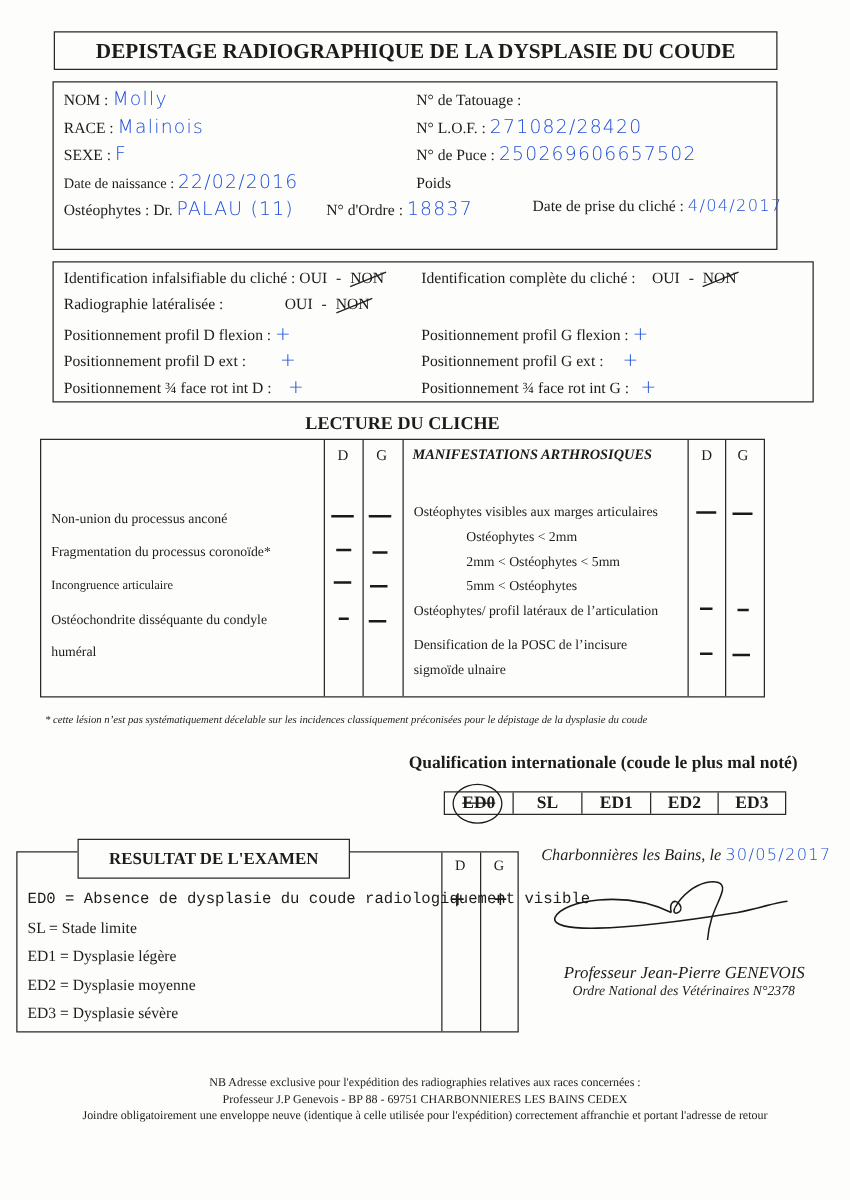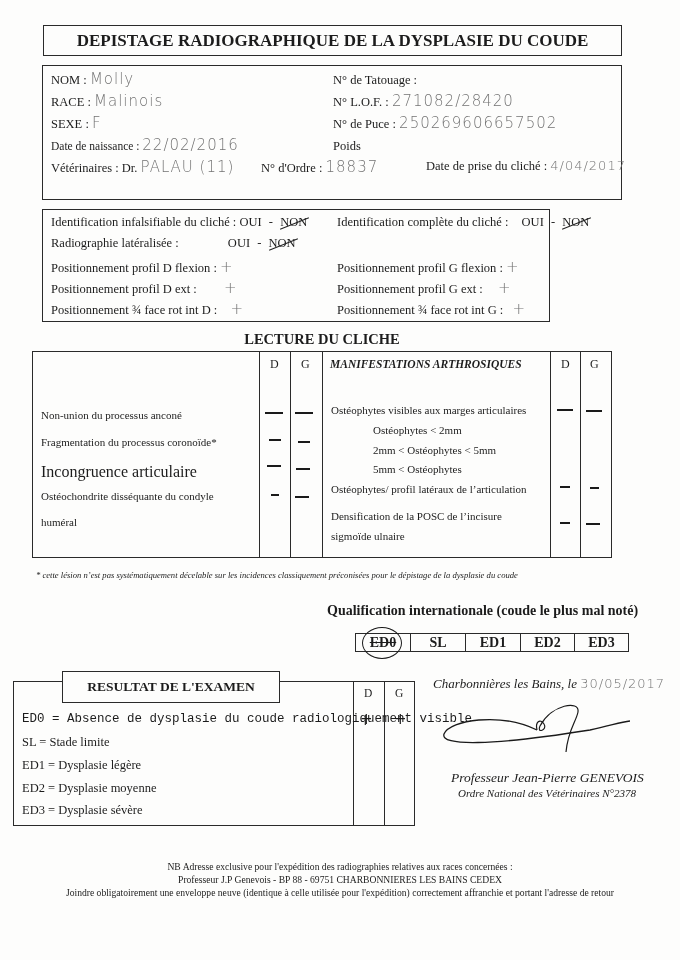--- a/index.html
+++ b/index.html
@@ -1,21 +1,21 @@
 <!DOCTYPE html>
 <html><head>
 <meta charset="utf-8">
 <style>
   html,body{margin:0;padding:0;}
   body{width:680px;height:960px;background:#fdfdfc;position:relative;overflow:hidden;
        font-family:"Liberation Serif","DejaVu Serif",serif;color:#1c1c1c;}
   .abs{position:absolute;}
   .box{position:absolute;border:1.3px solid #2a2a2a;box-sizing:border-box;}
   .t13{font-size:12.5px;}
-  .hw{font-family:"DejaVu Sans",sans-serif;font-size:15px;color:#737373;letter-spacing:1px;font-weight:300;}
+  .hw{font-family:"DejaVu Sans",sans-serif;font-size:15px;color:#1d4ed8;letter-spacing:1px;font-weight:300;}
   .strike{position:relative;display:inline-block;}
   .strike::after{content:"";position:absolute;left:-1px;right:-3px;top:55%;border-top:1.2px solid #222;transform:rotate(-22deg);}
   .title{font-weight:bold;font-size:17px;text-align:center;}
   .row{position:absolute;white-space:nowrap;font-size:12.5px;}
   .mark{position:absolute;font-family:"DejaVu Sans",sans-serif;font-size:15px;color:#1a1a1a;}
   .dash{position:absolute;height:1.6px;background:#1a1a1a;}
   .vl{position:absolute;width:1.3px;background:#2a2a2a;}
   .ital{font-style:italic;}
   .qcell{position:absolute;top:0;height:100%;box-sizing:border-box;border-right:1.3px solid #2a2a2a;
          text-align:center;font-weight:bold;font-size:14px;line-height:17px;}
@@ -38,21 +38,21 @@
   </div>
   <div class="row" style="left:8px;top:48px;">
     <span>SEXE :</span>
     <span class="hw">F</span>
   </div>
   <div class="row" style="left:8px;top:70px;font-size:11.5px;">
     <span>Date de naissance :</span>
     <span class="hw">22/02/2016</span>
   </div>
   <div class="row" style="left:8px;top:92px;">
-    <span>Vétérinaires : Dr.</span>
+    <span>Ostéophytes : Dr.</span>
     <span class="hw">PALAU (11)</span>
   </div>
   <div class="row" style="left:218px;top:92px;">
     <span>N° d'Ordre :</span>
     <span class="hw">18837</span>
   </div>
   <div class="row" style="left:383px;top:92px;">
     <span>Date de prise du cliché :</span>
     <span class="hw" style="font-size:13px;">4/04/2017</span>
   </div>
@@ -67,21 +67,21 @@
   <div class="row" style="left:290px;top:48px;">
     <span>N° de Puce :</span>
     <span class="hw">250269606657502</span>
   </div>
   <div class="row" style="left:290px;top:70px;">
     <span>Poids</span>
     <span class="hw"></span>
   </div>
 </div>
 
-<div class="box" style="left:42px;top:209px;width:508px;height:113px;">
+<div class="box" style="left:42px;top:209px;width:609px;height:113px;">
   <div class="row" style="left:8px;top:5px;">
     <span>Identification infalsifiable du cliché :</span>
     <span>OUI</span>
     <span style="margin:0 4px;">-</span>
     <span class="strike">NON</span>
   </div>
   <div class="row" style="left:294px;top:5px;">
     <span>Identification complète du cliché :</span>
     <span style="margin-left:10px;">OUI</span>
     <span style="margin:0 4px;">-</span>
@@ -133,21 +133,21 @@
   <div class="abs ital" style="left:297px;top:6px;font-weight:bold;font-size:11.5px;">MANIFESTATIONS ARTHROSIQUES</div>
   <div class="abs t13" style="left:528px;top:5px;font-size:12px;">D</div>
   <div class="abs t13" style="left:557px;top:5px;font-size:12px;">G</div>
 
   <div class="row" style="left:8px;top:57px;font-size:11px;">Non-union du processus anconé</div>
   <div class="dash" style="left:232px;top:60px;width:18px;"></div>
   <div class="dash" style="left:262px;top:60px;width:18px;"></div>
   <div class="row" style="left:8px;top:84px;font-size:11px;">Fragmentation du processus coronoïde*</div>
   <div class="dash" style="left:236px;top:87px;width:12px;"></div>
   <div class="dash" style="left:265px;top:89px;width:12px;"></div>
-  <div class="row" style="left:8px;top:111px;font-size:16px;">Incongruence articulaire</div>
+  <div class="row" style="left:8px;top:111px;font-size:10px;">Incongruence articulaire</div>
   <div class="dash" style="left:234px;top:113px;width:14px;"></div>
   <div class="dash" style="left:263px;top:116px;width:14px;"></div>
   <div class="row" style="left:8px;top:138px;font-size:11px;">Ostéochondrite disséquante du condyle</div>
   <div class="dash" style="left:238px;top:142px;width:8px;"></div>
   <div class="dash" style="left:262px;top:144px;width:14px;"></div>
   <div class="row" style="left:8px;top:164px;font-size:11px;">huméral</div>
 
   <div class="row" style="left:298px;top:52px;font-size:11px;">Ostéophytes visibles aux marges articulaires</div>
   <div class="dash" style="left:524px;top:57px;width:16px;"></div>
   <div class="dash" style="left:553px;top:58px;width:16px;"></div>

